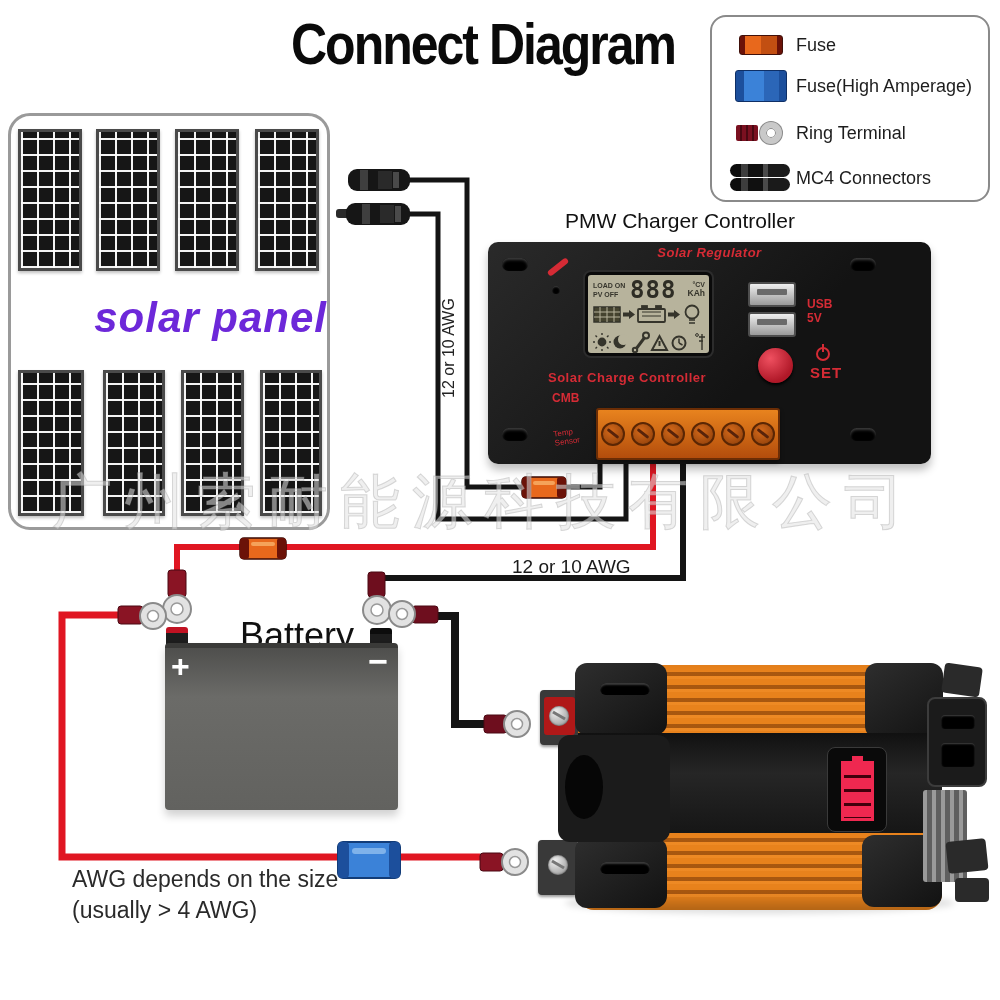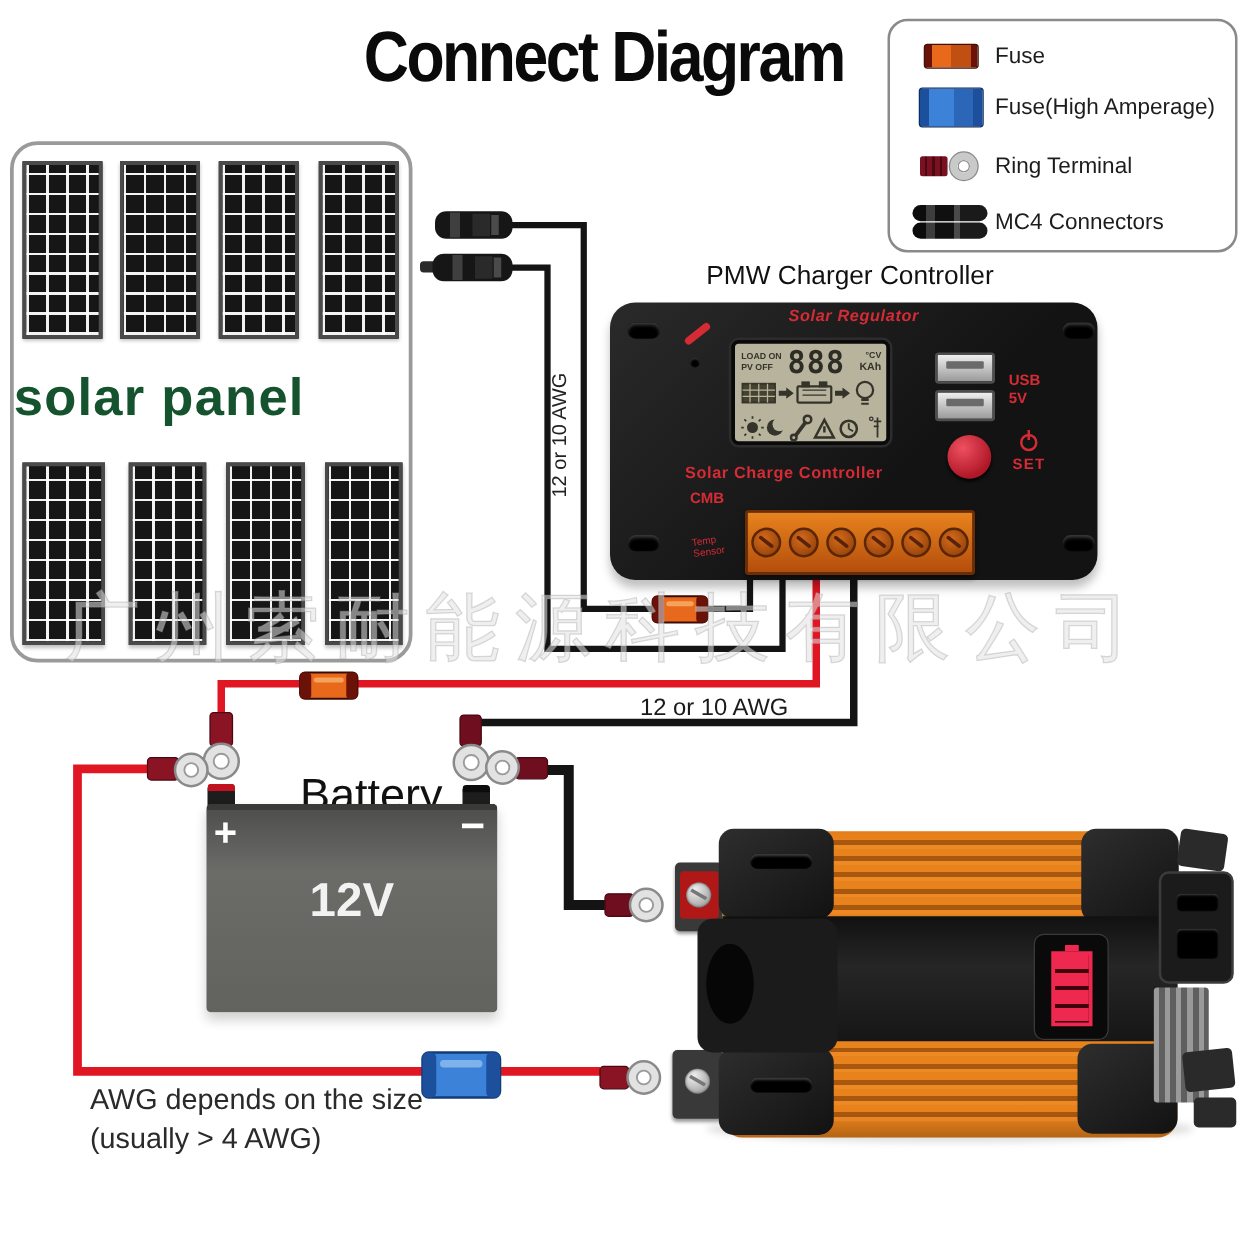--- a/index.html
+++ b/index.html
@@ -24,48 +24,48 @@
   .ringt .crimp { position:absolute; left:0; top:4px; width:22px; height:16px; background:repeating-linear-gradient(90deg,#7a1020 0 4px,#4a0812 4px 6px); border-radius:2px; }
   .ringt .ring { position:absolute; left:24px; top:1px; width:22px; height:22px; border-radius:50%; border:6px solid #c9c9c9; box-shadow:0 0 0 1px #8a8a8a, inset 0 0 0 1px #8a8a8a; background:#fff; }
   .mc4 { width:60px; height:13px; border-radius:7px; background:linear-gradient(90deg,#0c0c0c 0 18%,#3d3d3d 18% 30%,#101010 30% 55%,#4a4a4a 55% 64%,#1a1a1a 64%); margin:1.5px 0; }
 
   
   #solar-box { left:8px; top:113px; width:322px; height:417px; border:3px solid #9a9a9a; border-radius:22px; background:#fff; }
   .sp { position:absolute; border:3px solid #4a4a4a; background:
       repeating-linear-gradient(90deg, rgba(255,255,255,.95) 0 2px, transparent 2px 16px),
       repeating-linear-gradient(0deg, rgba(255,255,255,.95) 0 2px, transparent 2px 16px),
       #161616; box-shadow:0 2px 3px rgba(0,0,0,.25); }
-  #solar-label { left:0; top:178px; width:100%; text-align:left; font-size:42px; font-weight:bold; color:#14532d; letter-spacing:1px; }
+  #solar-label { left:0; top:178px; width:100%; text-align:right; font-size:42px; font-weight:bold; color:#6d28d9; letter-spacing:1px;font-style:italic; }
 
   
   #pv-awg { left:440px; top:287px; width:24px; height:122px; writing-mode:vertical-rl; transform:rotate(180deg);
     font-size:16px; color:#222; text-align:center; white-space:nowrap; }
   #bat-awg { left:512px; top:556px; font-size:19px; color:#1a1a1a; white-space:nowrap; }
 
   
   #ctrl-title { left:530px; top:209px; width:300px; text-align:center; font-size:21px; color:#111; }
-  #controller { left:488px; top:242px; width:390px; height:222px; background:linear-gradient(135deg,#2a2a2a,#131313 60%); border-radius:20px; box-shadow:0 6px 8px rgba(0,0,0,.25); }
+  #controller { left:488px; top:242px; width:443px; height:222px; background:linear-gradient(135deg,#2a2a2a,#131313 60%); border-radius:10px; box-shadow:0 6px 8px rgba(0,0,0,.25); }
   .slot { position:absolute; width:26px; height:13px; background:#000; border-radius:7px; box-shadow:inset 0 2px 3px #3d3d3d; }
   #ctrl-header { position:absolute; left:0; top:3px; width:100%; text-align:center; font-size:13px; font-weight:bold; font-style:italic; color:#d52b35; letter-spacing:.5px; }
   #pen-icon { position:absolute; left:58px; top:22px; width:24px; height:6px; background:#d52b35; border-radius:3px; transform:rotate(-38deg); }
   #pen-dot { position:absolute; left:64px; top:44px; width:8px; height:8px; border-radius:50%; background:#000; box-shadow:inset 0 1px 2px #444; }
   #lcd { position:absolute; left:97px; top:30px; width:127px; height:84px; background:#b7b39c; border:3px solid #0a0a0a; border-radius:6px; box-shadow:0 0 0 2px #2c2c2c; color:#35342b; }
   #lcd-status { position:absolute; left:5px; top:6px; font-size:7px; font-weight:bold; line-height:9px; }
   #lcd-digits { position:absolute; left:42px; top:1px; font-family:"DejaVu Sans Mono",monospace; font-size:24px; font-weight:bold; letter-spacing:1px; transform:scaleY(1.05); color:#2e2d25; }
   #lcd-units { position:absolute; right:4px; top:5px; text-align:right; font-size:7px; font-weight:bold; line-height:9px; }
   #lcd-units .u2 { font-size:8.5px; }
   #lcd-icons { position:absolute; left:4px; top:29px; }
   #usb-ports { position:absolute; left:260px; top:40px; width:50px; }
   .usb { width:48px; height:25px; background:linear-gradient(#efefef,#9a9a9a); border:2px solid #4d4d4d; border-radius:3px; position:relative; margin-bottom:5px; }
   .usb:after { content:''; position:absolute; left:7px; top:5px; width:30px; height:6px; background:#6a6a6a; border-radius:1px; }
   #usb-label { position:absolute; left:319px; top:55px; color:#d52b35; font-size:12px; font-weight:bold; line-height:14px; }
   #set-button { position:absolute; left:270px; top:106px; width:35px; height:35px; border-radius:50%; background:radial-gradient(circle at 35% 30%,#ef5060,#b01828 70%); box-shadow:0 2px 3px #000; }
   #power-icon { position:absolute; left:328px; top:105px; width:14px; height:14px; border:2.5px solid #d52b35; border-radius:50%; }
   #power-icon:after { content:''; position:absolute; left:3.5px; top:-5px; width:2.5px; height:8px; background:#d52b35; }
-  #set-label { position:absolute; left:322px; top:122px; color:#d52b35; font-size:12px; font-weight:bold; letter-spacing:1px; }
+  #set-label { position:absolute; left:322px; top:122px; color:#d52b35; font-size:15px; font-weight:bold; letter-spacing:1px; }
   #ctrl-footer { position:absolute; left:60px; top:128px; font-size:13px; font-weight:bold; color:#d52b35; letter-spacing:.5px; }
   #ctrl-model { position:absolute; left:64px; top:149px; font-size:12px; font-weight:bold; color:#d52b35; }
   #temp-label { position:absolute; left:66px; top:186px; font-size:8px; color:#d52b35; line-height:9px; transform:rotate(-8deg); }
   #term-block { position:absolute; left:108px; top:166px; width:184px; height:52px; background:linear-gradient(#e8831e,#b34d0c); border:2px solid #6b2d05; border-radius:3px; display:flex; align-items:center; justify-content:space-around; box-shadow:0 3px 4px rgba(0,0,0,.4); }
   .term { width:24px; height:24px; border-radius:50%; background:radial-gradient(circle at 40% 35%,#d4691a,#8a3c08); border:2px solid #5a2604; }
   .term:after { content:''; display:block; width:14px; height:3px; background:#58230a; border-radius:2px; margin:8px auto 0; transform:rotate(38deg); }
 
   
   #battery-label { left:240px; top:615px; font-size:36px; color:#111; }
   #battery { left:165px; top:643px; width:233px; height:167px; background:linear-gradient(180deg,#4f4f4d,#6b6b68 30%,#62625f); border-top:5px solid #3a3a38; border-radius:4px; box-shadow:0 6px 9px rgba(0,0,0,.18); }
@@ -327,21 +327,20 @@
       <div class="term"></div>
     </div>
   </div>
 
   <div class="abs" id="battery-label" style="z-index:2;">Battery</div>
   <div class="abs bat-post" id="post-pos" style="z-index:2;"></div>
   <div class="abs bat-post" id="post-neg" style="z-index:2;"></div>
   <div class="abs" id="battery" style="z-index:2;">
     <div id="bat-plus">+</div>
     <div id="bat-minus">−</div>
-    <div id="bat-voltage">12V</div>
   </div>
 
   <div class="abs" id="inverter" style="z-index:2;">
     <div class="iv" id="iv-shadow"></div>
     <div class="iv iv-screwplate" style="left:5px;top:50px;width:38px;height:55px;"></div>
     <div class="iv" style="left:9px;top:57px;width:31px;height:38px;background:#b01818;border-radius:3px;"></div>
     <div class="iv iv-screw" style="left:14px;top:66px;"></div>
     <div class="iv iv-screwplate" style="left:3px;top:200px;width:40px;height:55px;"></div>
     <div class="iv iv-screw" style="left:13px;top:215px;"></div>
 

